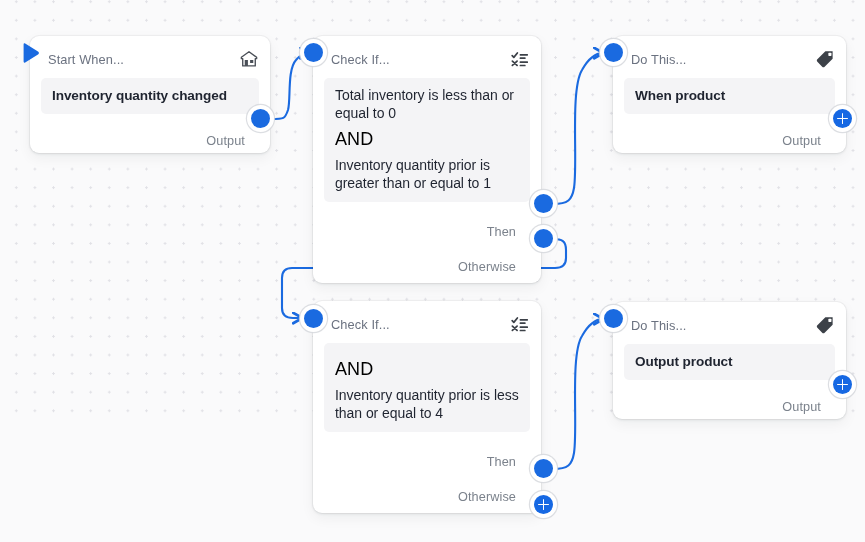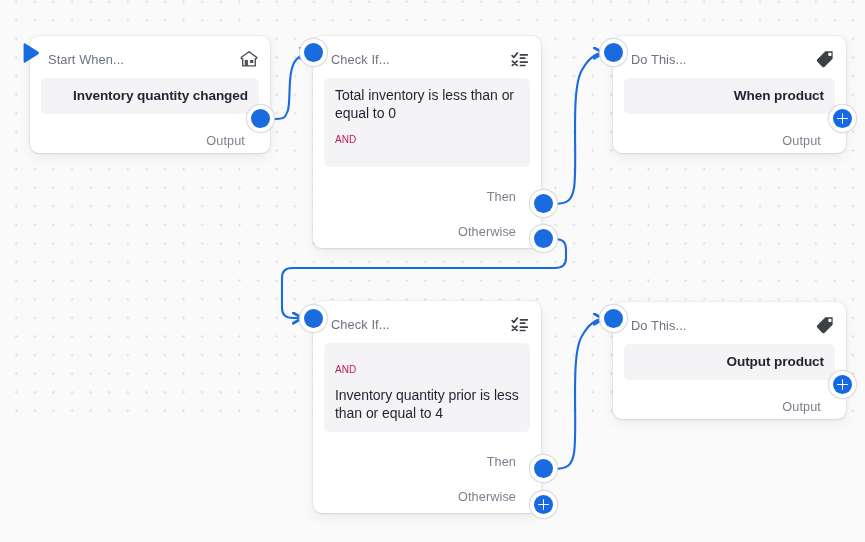--- a/index.html
+++ b/index.html
@@ -68,38 +68,37 @@
 
   .content-box {
     background: #f4f4f6;
     border-radius: 5px;
     margin: 4px 11px 0 11px;
     padding: 9px 11px 10px 11px;
   }
   .content-box.trigger,
   .content-box.action {
     padding: 8px 11px 9px 11px;
-    text-align: right;
   }
   .bold-line {
     font-size: 13.6px;
     font-weight: bold;
     color: #1f2430;
     line-height: 19px;
     letter-spacing: -.1px;
   }
   .cond-line {
     font-size: 14px;
     color: #1f2430;
     line-height: 17.6px;
     letter-spacing: -.05px;
   }
   .cond-join {
-    font-size: 10px;
-    color: #be185d;
+    font-size: 18px;
+    color: #000000;
     line-height: 17px;
     margin: 9px 0 9px 0;
     letter-spacing: .1px;
   }
 
   
   .port-row {
     display: flex;
     align-items: center;
     justify-content: flex-end;
@@ -205,20 +204,21 @@
         <rect x="10.6" y="5.4" width="9.2" height="1.9" rx="0.6" fill="#3c4148"></rect>
         <rect x="10.6" y="9.1" width="6.6" height="1.9" rx="0.6" fill="#3c4148"></rect>
         <path d="M2.6,13.3 L7.8,18.1 M7.8,13.3 L2.6,18.1" fill="none" stroke="#3c4148" stroke-width="1.9" stroke-linecap="round"></path>
         <rect x="10.6" y="13.5" width="9.2" height="1.9" rx="0.6" fill="#3c4148"></rect>
         <rect x="10.6" y="17.2" width="6.6" height="1.9" rx="0.6" fill="#3c4148"></rect>
       </svg>
     </div>
     <div class="content-box">
       <div class="cond-line">Total inventory is less than or equal to 0</div>
       <div class="cond-join">AND</div>
+      <div class="cond-line">Inventory quantity prior is greater than or equal to 1</div>
     </div>
     <div class="port-row" style="height:35px;">
       <span class="port-label">Then</span>
     </div>
     <div class="port-row" style="height:35px;">
       <span class="port-label">Otherwise</span>
     </div>
     <div class="spacer-bottom" style="height:11px;"></div>
   </div>
   <div class="port" style="left:304px; top:43px;"></div>

